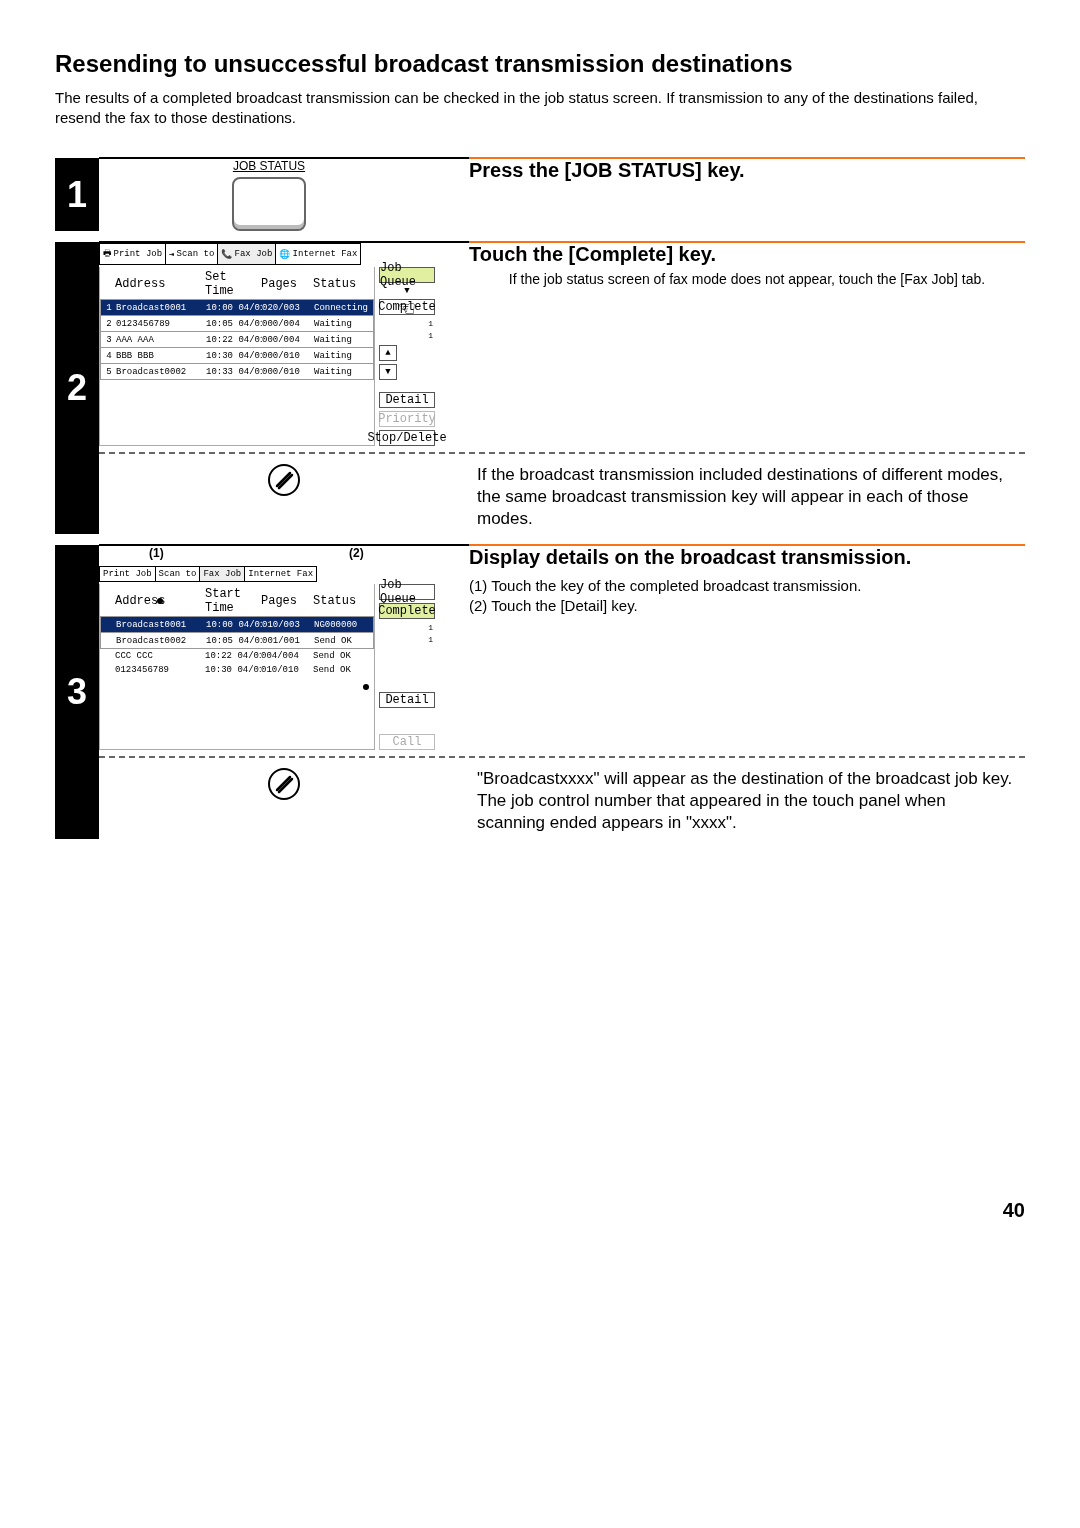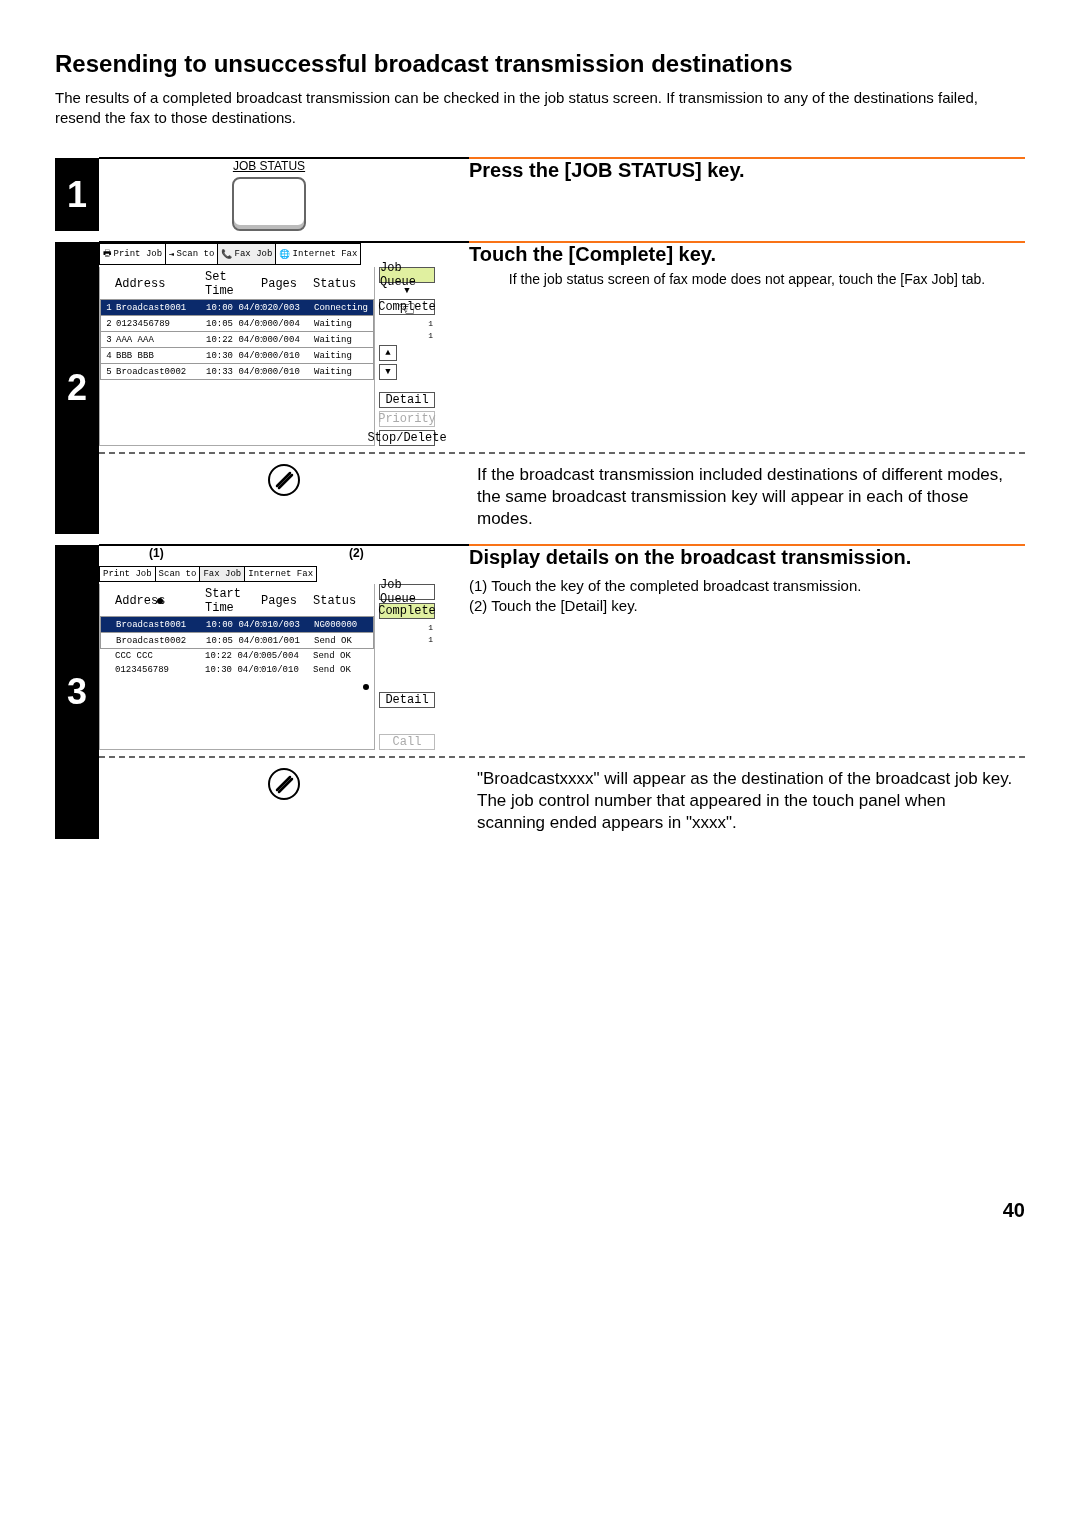--- a/index.html
+++ b/index.html
@@ -335,21 +335,21 @@
               <span></span>
               <span>Broadcast0002</span>
               <span>10:05 04/01</span>
               <span>001/001</span>
               <span>Send OK</span>
             </div>
             <div class="listrow" style="border:none">
               <span></span>
               <span>CCC CCC</span>
               <span>10:22 04/01</span>
-              <span>005/004</span>
+              <span>004/004</span>
               <span>Send OK</span>
             </div>
             <div class="listrow" style="border:none">
               <span></span>
               <span>0123456789</span>
               <span>10:30 04/01</span>
               <span>010/010</span>
               <span>Send OK</span>
             </div>
           </div>

